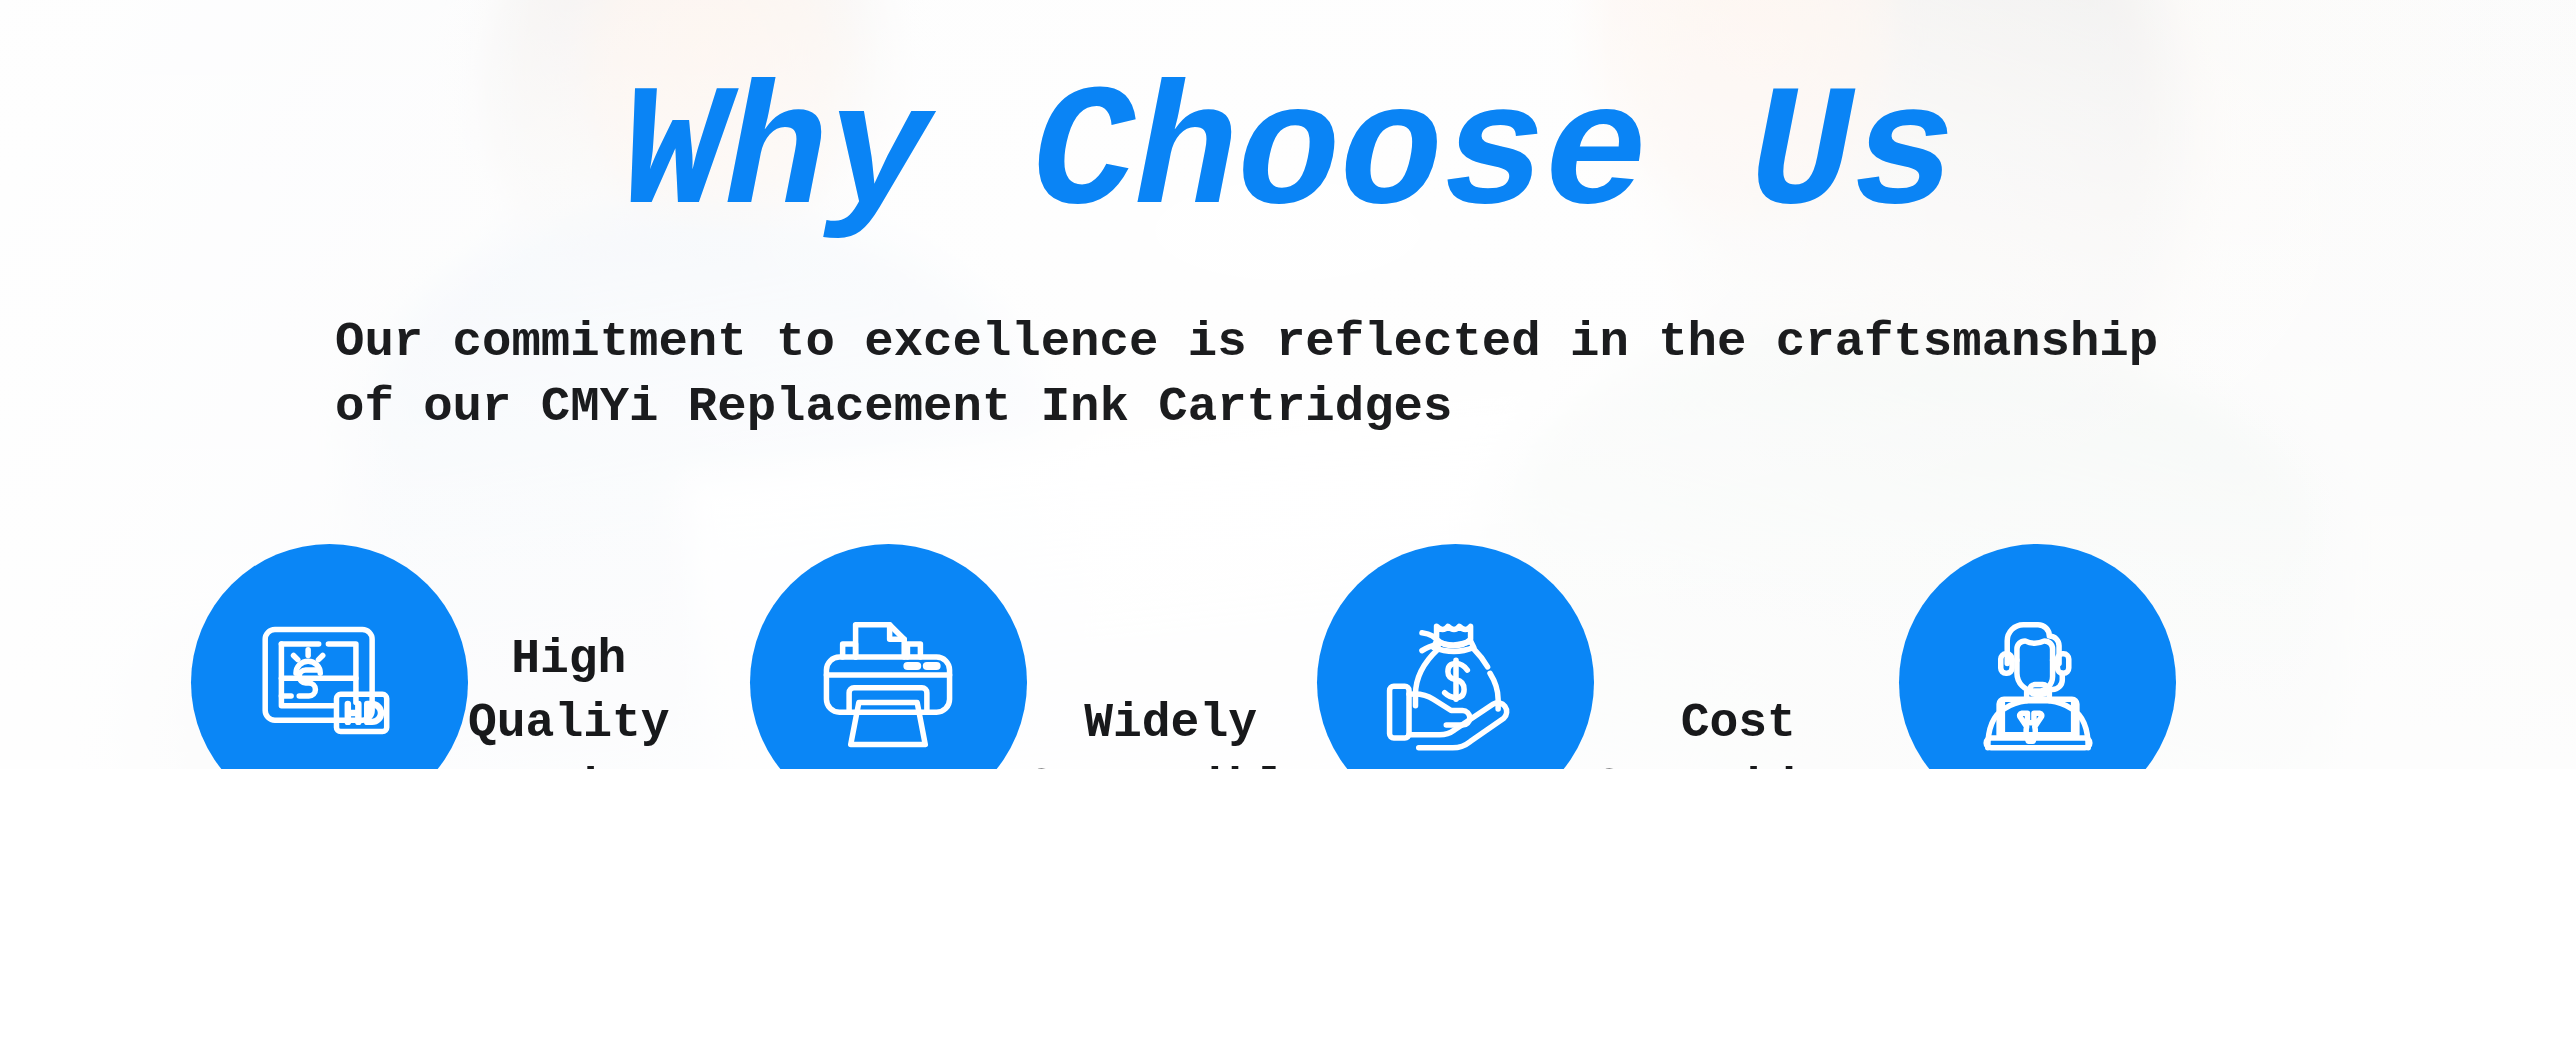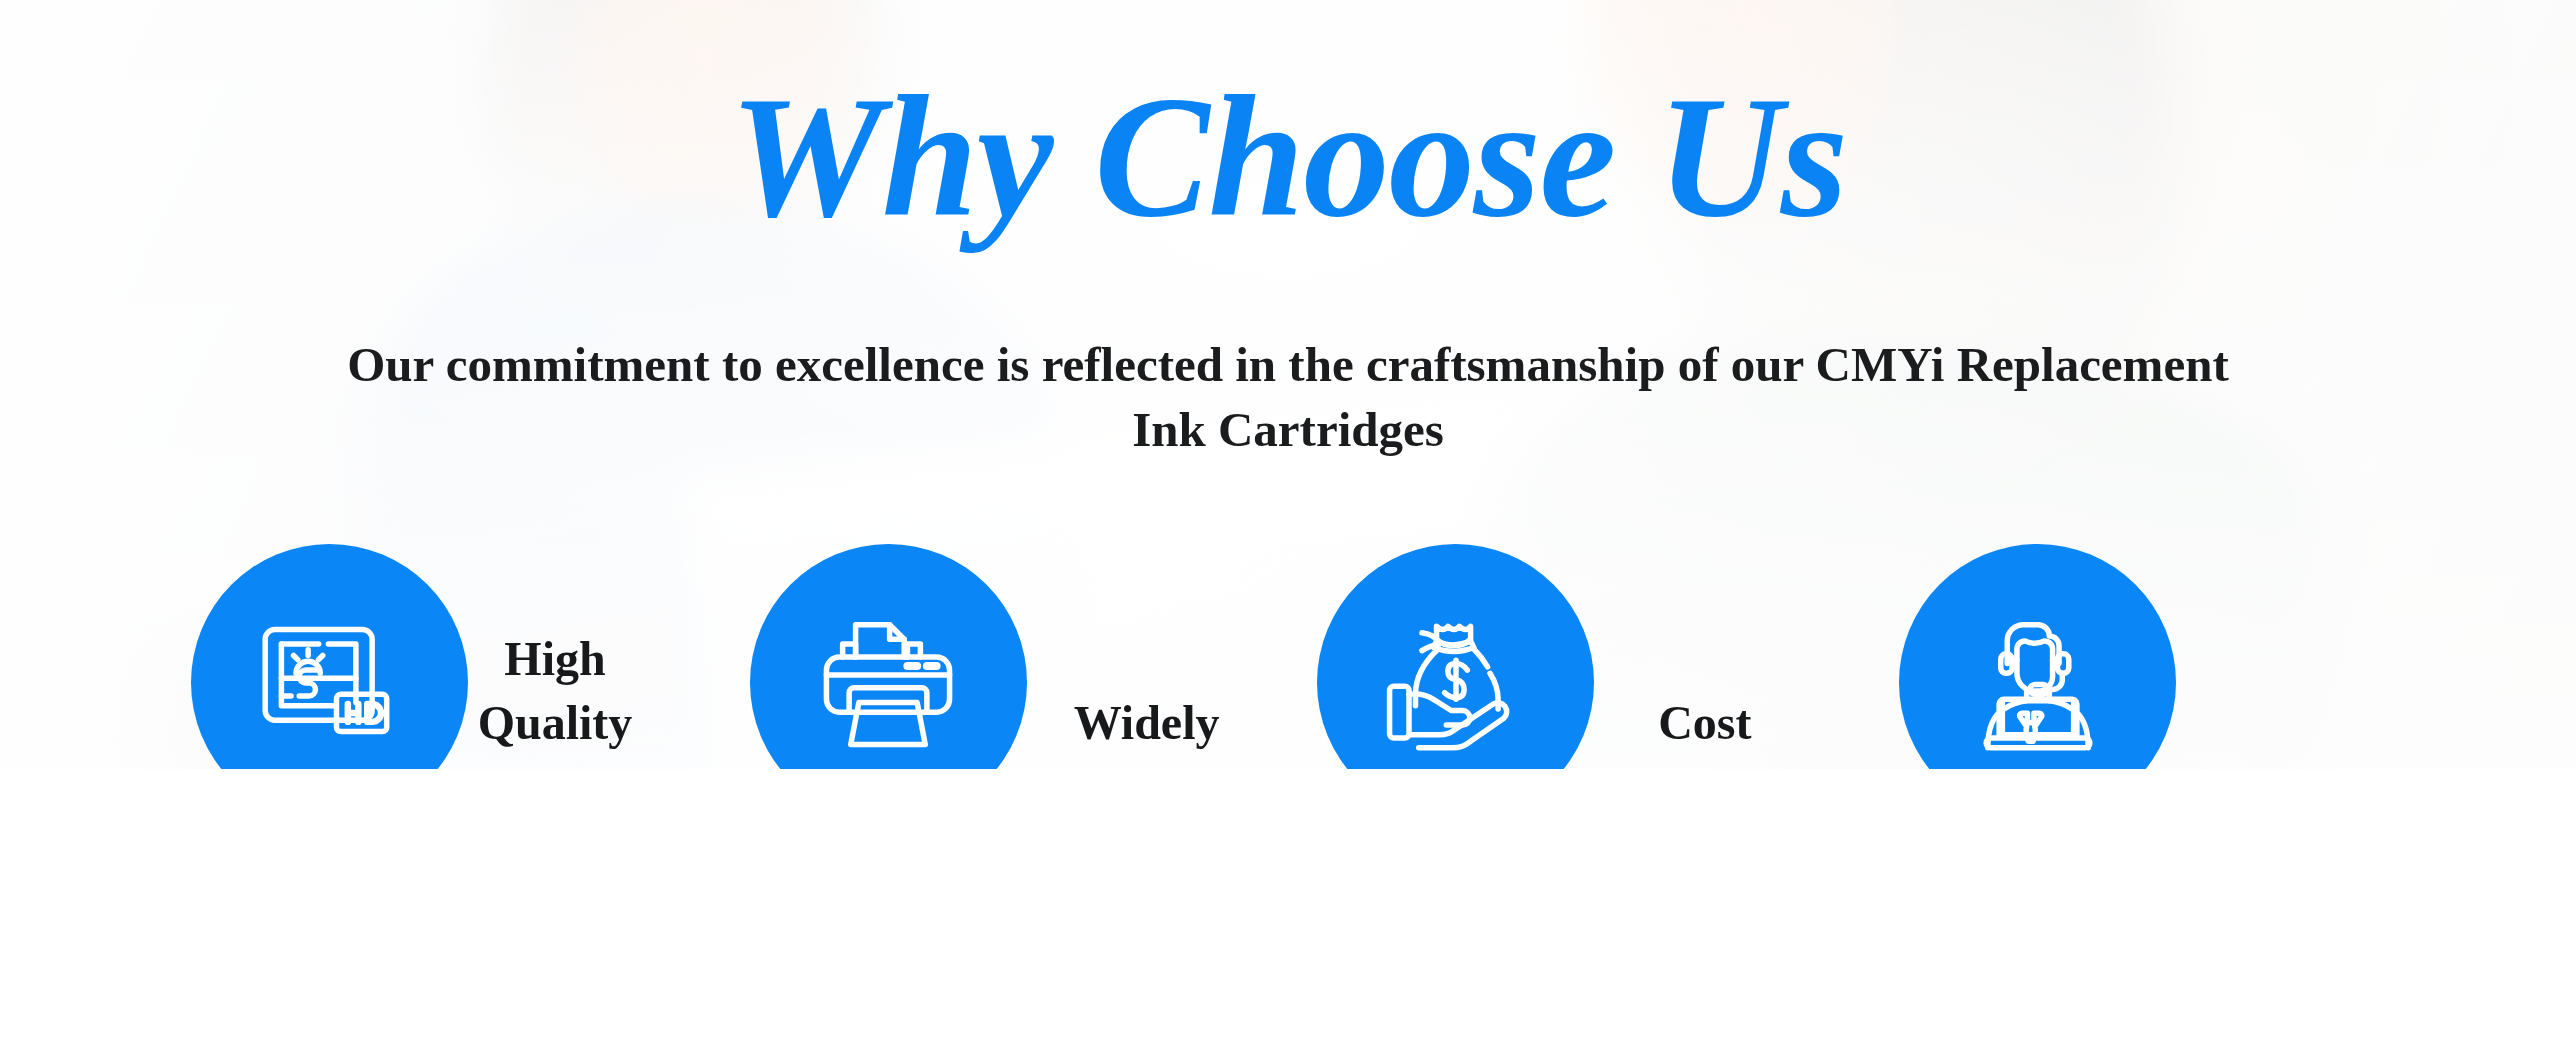--- a/index.html
+++ b/index.html
@@ -6,21 +6,21 @@
     margin: 0;
     padding: 0;
     background: #ffffff;
   }
   #stage {
     position: relative;
     width: 2576px;
     height: 769px;
     overflow: hidden;
     background: #fbfaf9;
-    font-family: Liberation Serif, serif;
+    font-family: Liberation Mono, monospace;
   }
 
   
   .bg-layer {
     position: absolute;
     inset: 0;
     overflow: hidden;
   }
   .bg-base {
     position: absolute;
@@ -140,26 +140,25 @@
     letter-spacing: -1.3px;
     color: #0a84f5;
     white-space: nowrap;
   }
   .subhead {
     position: absolute;
     left: 50%;
     transform: translateX(-50%);
     top: 310px;
     width: 1906px;
-    text-align: center;
+    text-align: left;
     font-size: 49px;
     line-height: 1.32;
     font-weight: 700;
     color: #1b1c1e;
-    margin-top: 23px;
   }
 
   .features {
     position: absolute;
     left: 232px;
     top: 544px;
     width: 2118px;
     display: flex;
     justify-content: space-between;
     align-items: flex-start;

